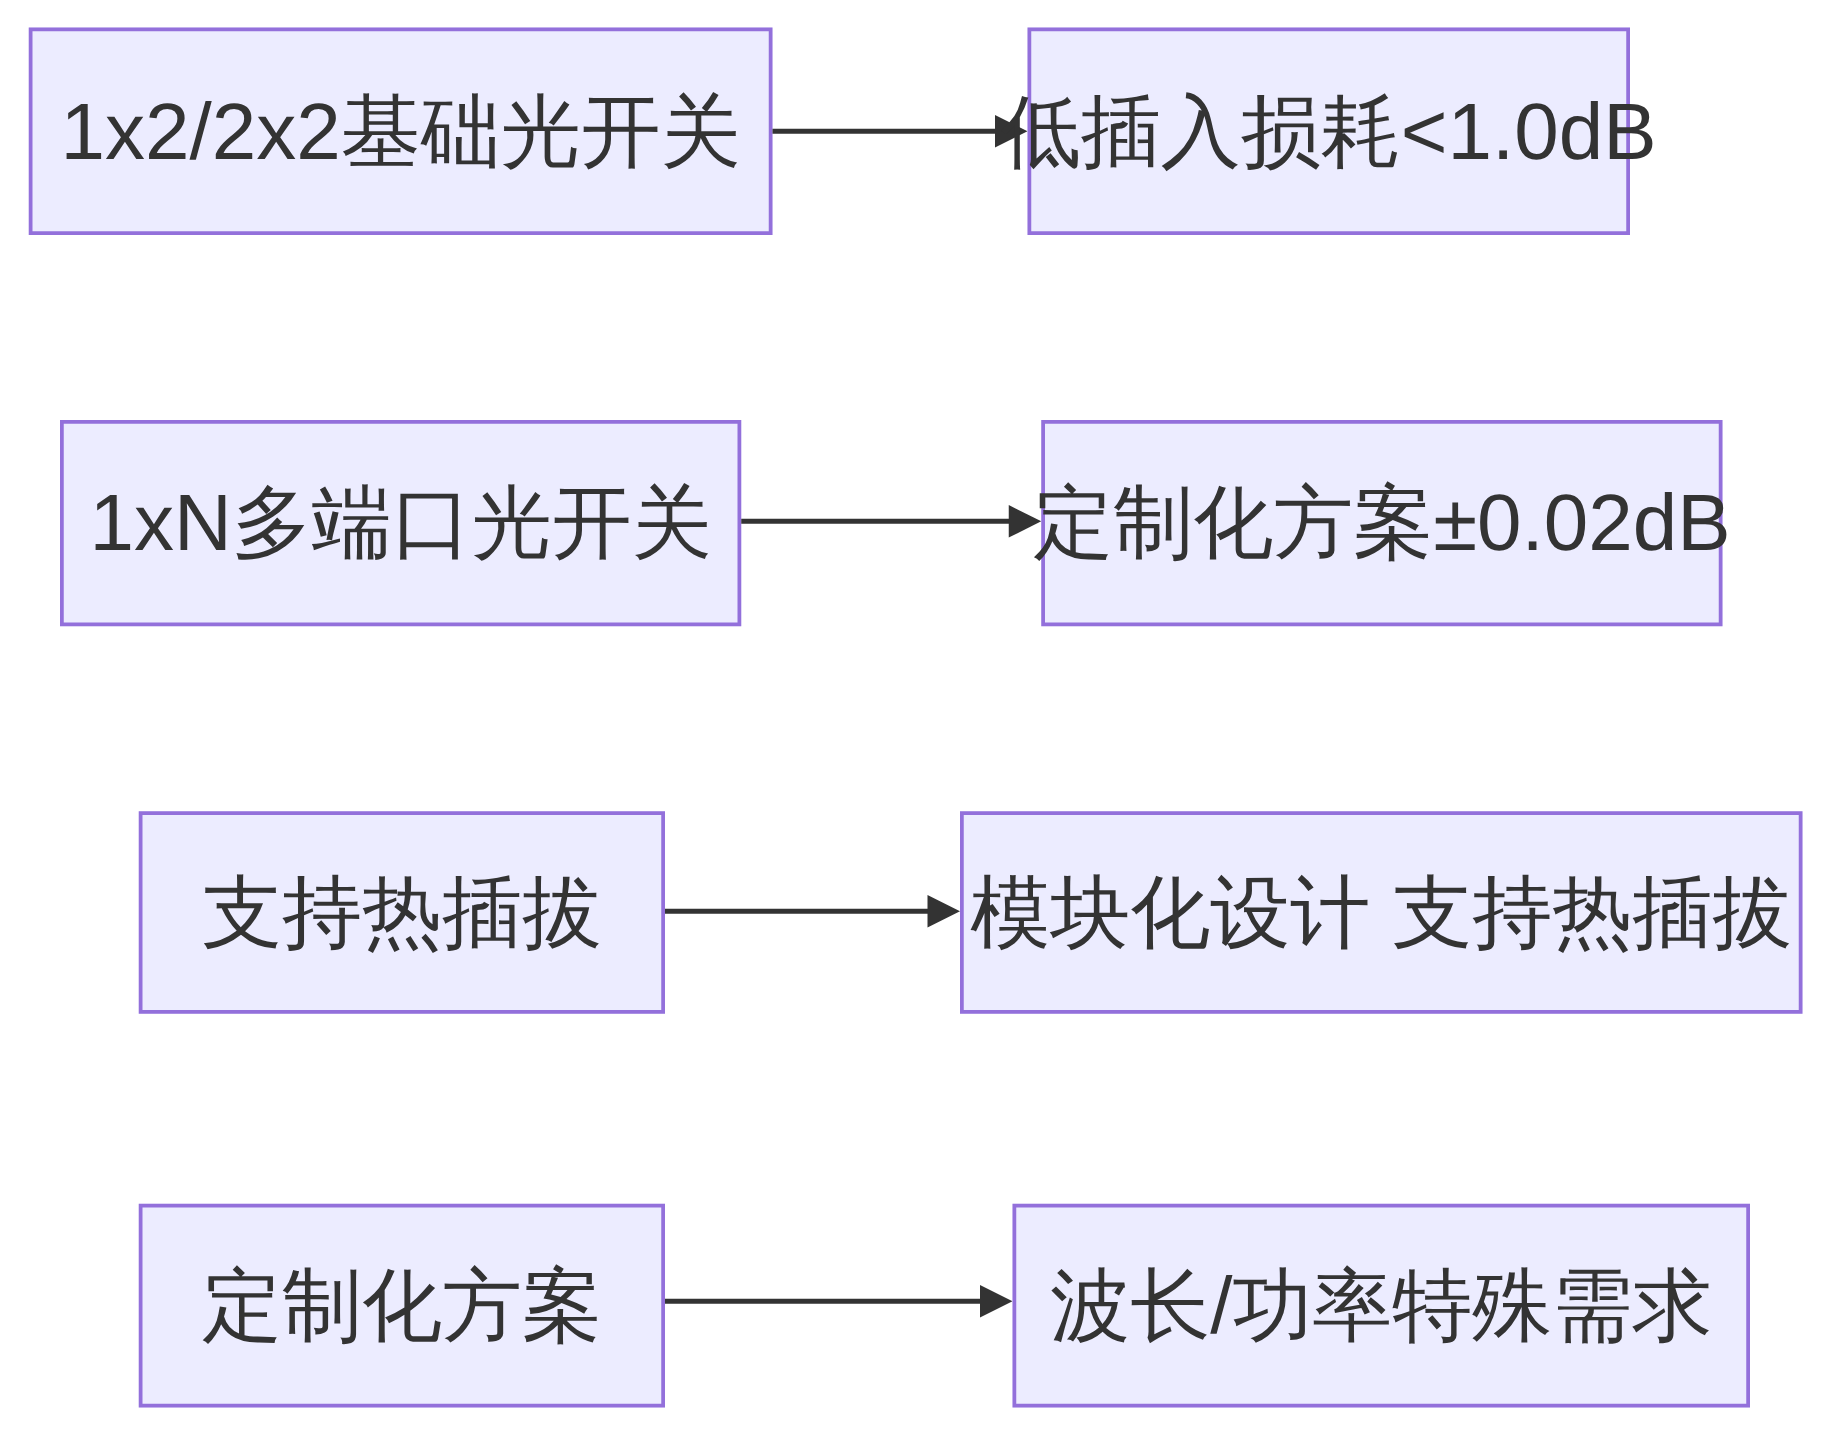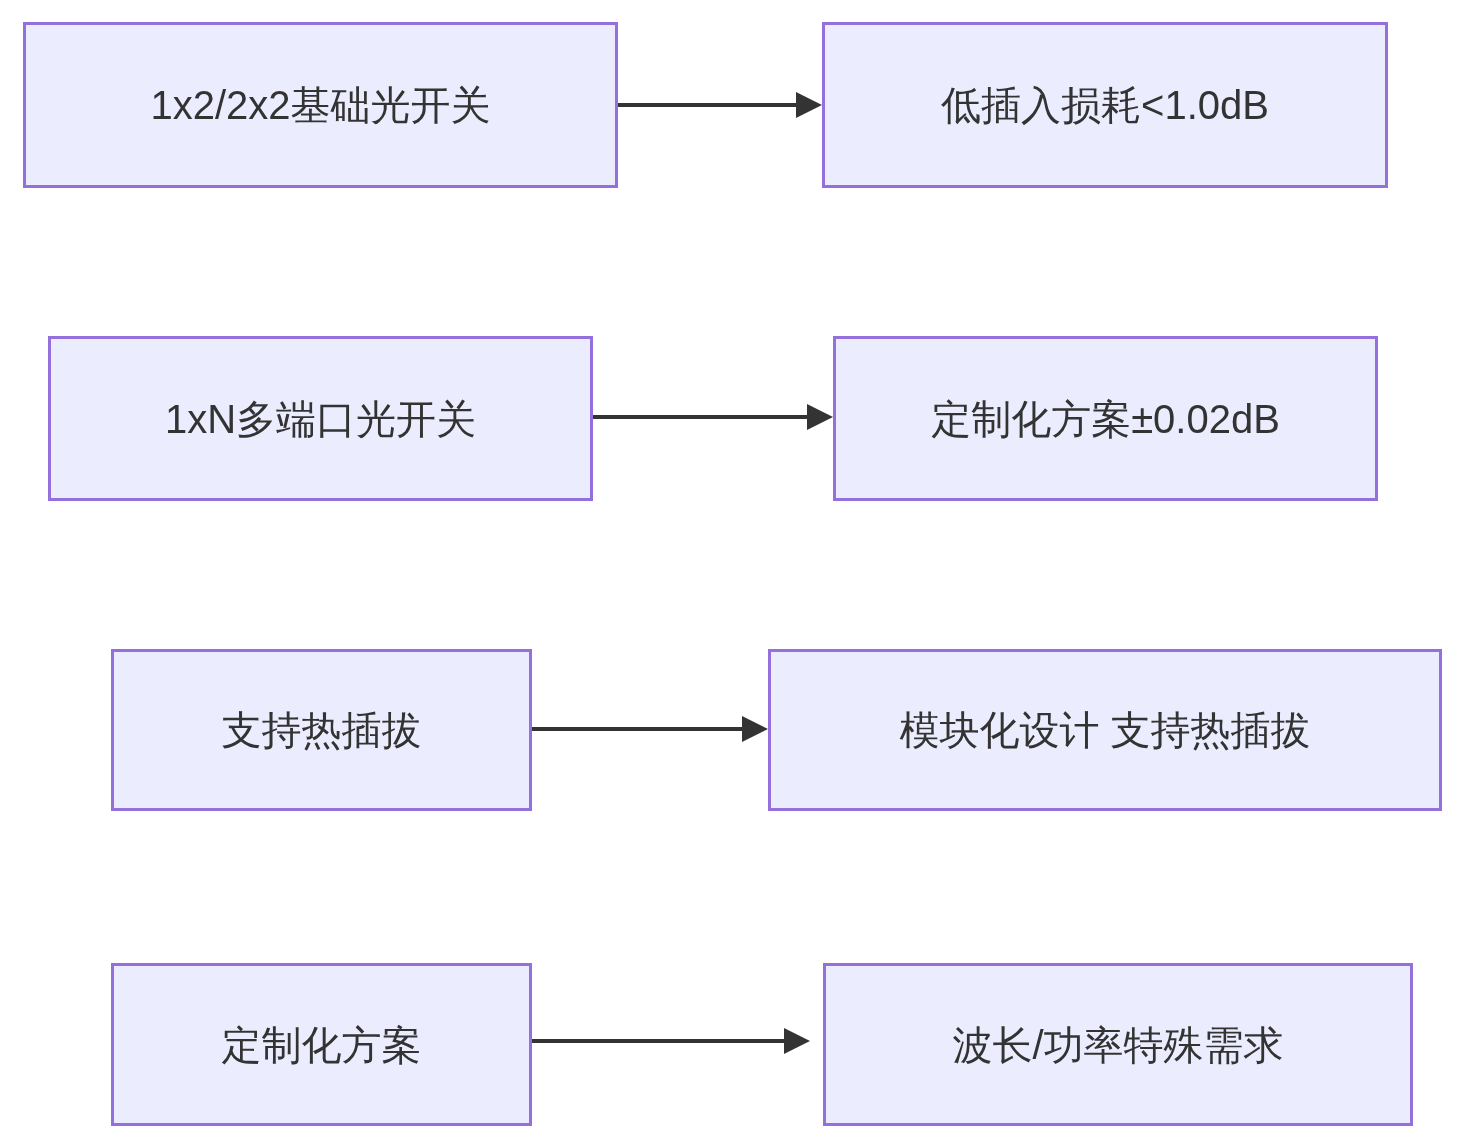--- a/index.html
+++ b/index.html
@@ -22,37 +22,37 @@
     overflow: hidden;
   }
   .node {
     position: absolute;
     background: var(--node-fill);
     border: 3px solid var(--node-border);
     display: flex;
     align-items: center;
     justify-content: center;
     color: var(--text-color);
-    font-size: 40px;
+    font-size: 64px;
     line-height: 1.2;
     text-align: center;
     white-space: nowrap;
   }
   
   .n-r1-left  { left: 23px;  top: 22px;  width: 595px; height: 166px; }
-  .n-r1-right { left: 822px; top: 22px;  width: 566px; height: 166px; }
+  .n-r1-right { left: 822px; top: 22px;  width: 482px; height: 166px; }
   
   .n-r2-left  { left: 48px;  top: 336px; width: 545px; height: 165px; }
   .n-r2-right { left: 833px; top: 336px; width: 545px; height: 165px; }
   
   .n-r3-left  { left: 111px; top: 649px; width: 421px; height: 162px; }
   .n-r3-right { left: 768px; top: 649px; width: 674px; height: 162px; }
   
   .n-r4-left  { left: 111px; top: 963px; width: 421px; height: 163px; }
-  .n-r4-right { left: 810px; top: 963px; width: 590px; height: 163px; margin-left: 13px; }
+  .n-r4-right { left: 810px; top: 963px; width: 590px; height: 163px; }
 
   .arrow { position: absolute; height: 28px; }
   .arrow .shaft {
     position: absolute;
     left: 0; right: 22px;
     top: 50%;
     height: 4px;
     margin-top: -2px;
     background: var(--arrow-color);
   }

